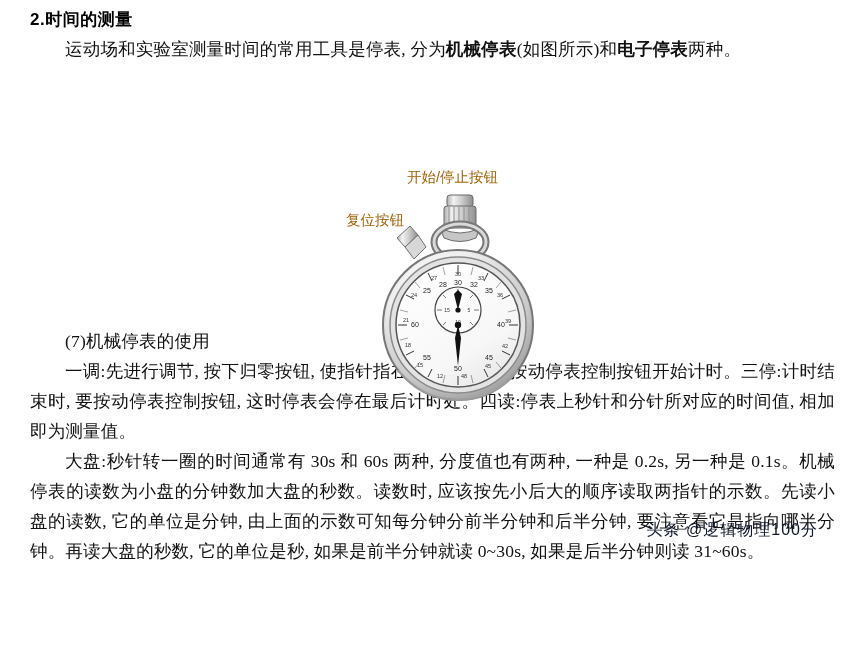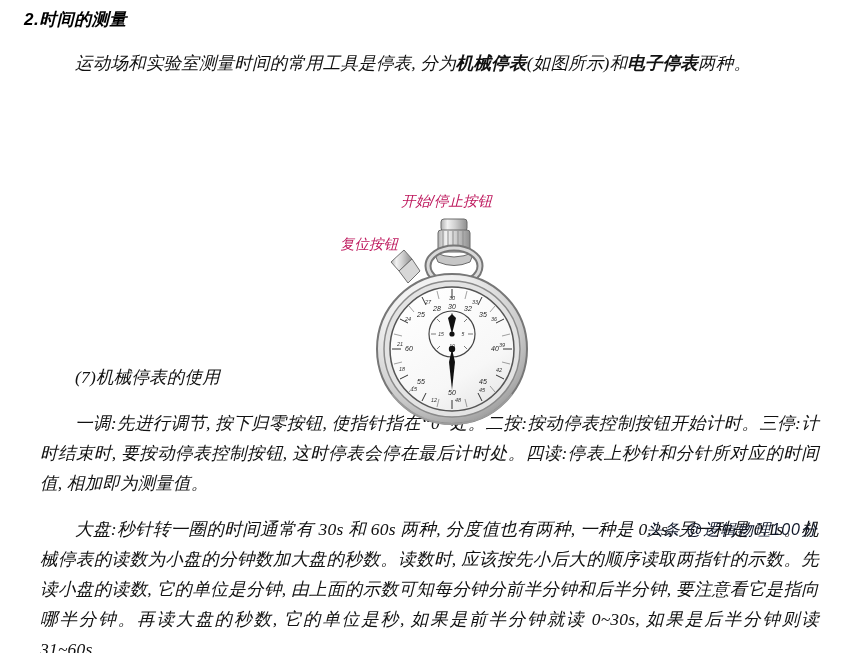--- a/index.html
+++ b/index.html
@@ -13,53 +13,52 @@
     position: relative;
     overflow: hidden;
     font-family: "Liberation Serif", serif;
     color: #111111;
   }
   .page {
     position: relative;
     width: 853px;
     height: 549px;
     box-sizing: border-box;
-    padding: 8px 18px 0 24px;
-    font-style: italic;
+    padding: 8px 18px 0 30px;
   }
   .heading {
     font-family: "Liberation Sans", sans-serif;
     font-weight: bold;
     font-size: 17px;
     line-height: 24px;
     letter-spacing: 0.5px;
     margin: 0 0 2px 0;
     color: #000;
   }
   .para {
     font-size: 17.5px;
     line-height: 30px;
-    margin: 16px;
+    margin: 0;
     text-align: justify;
     letter-spacing: 0.2px;
   }
   .indent { text-indent: 2em; }
   .bold { font-weight: bold; }
 
   
   .figure {
     position: relative;
     height: 252px;
     margin-top: 6px;
   }
   .fig-label {
     position: absolute;
     font-size: 14.5px;
     font-family: "Liberation Sans", sans-serif;
-    color: #be185d;
+    color: #a16207;
     white-space: nowrap;
   }
   .lbl-start { left: 377px; top: 98px; }
   .lbl-reset { left: 316px; top: 141px; }
 
   .stopwatch {
     position: absolute;
     left: 318px;
     top: 120px;
     width: 220px;

